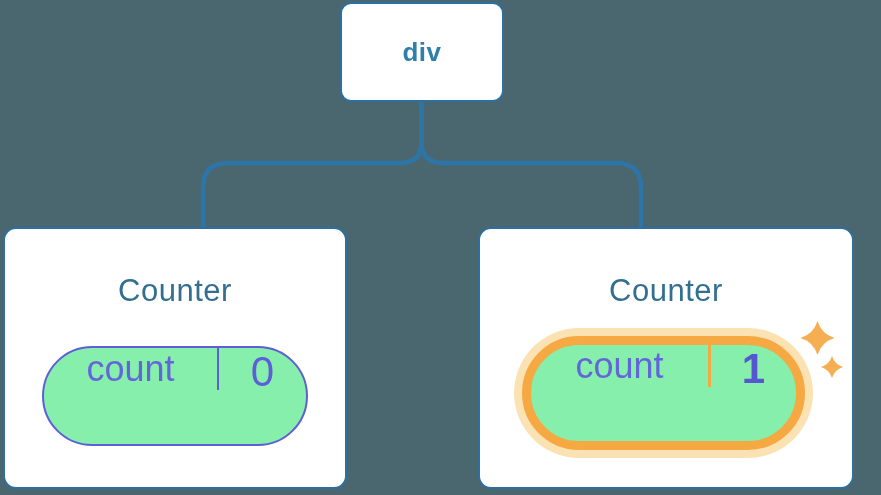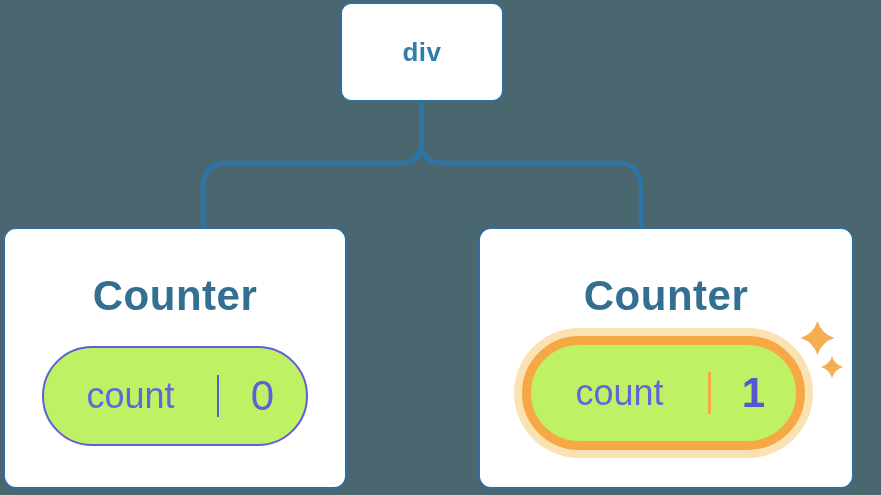--- a/index.html
+++ b/index.html
@@ -34,28 +34,28 @@
     border-radius: 13px;
     z-index: 2;
     box-sizing: border-box;
   }
   .card-left  { left: 3px;   width: 344px; }
   .card-right { left: 478px; width: 376px; }
 
   .card-title {
     position: absolute; top: 46px; left: 0; width: 100%;
     text-align: center;
-    color: #336F90; font-size: 42px; font-weight: 700; line-height: 1;
+    color: #336F90; font-size: 31px; font-weight: 400; line-height: 1;
     letter-spacing: 0.5px;
   }
 
   .pill {
     position: absolute;
-    display: flex; align-items: center;
-    background: #bef264;
+    display: flex; align-items: flex-start;
+    background: #86efac;
     box-sizing: content-box;
   }
   .pill-key, .pill-value {
     display: flex; align-items: center; justify-content: center;
   }
   .pill-key   { color: #6565DB; font-size: 36px; }
   .pill-value { flex: 1; color: #5E5ED6; font-size: 42px; }
 
   .pill-plain {
     left: 37px; top: 117px;

